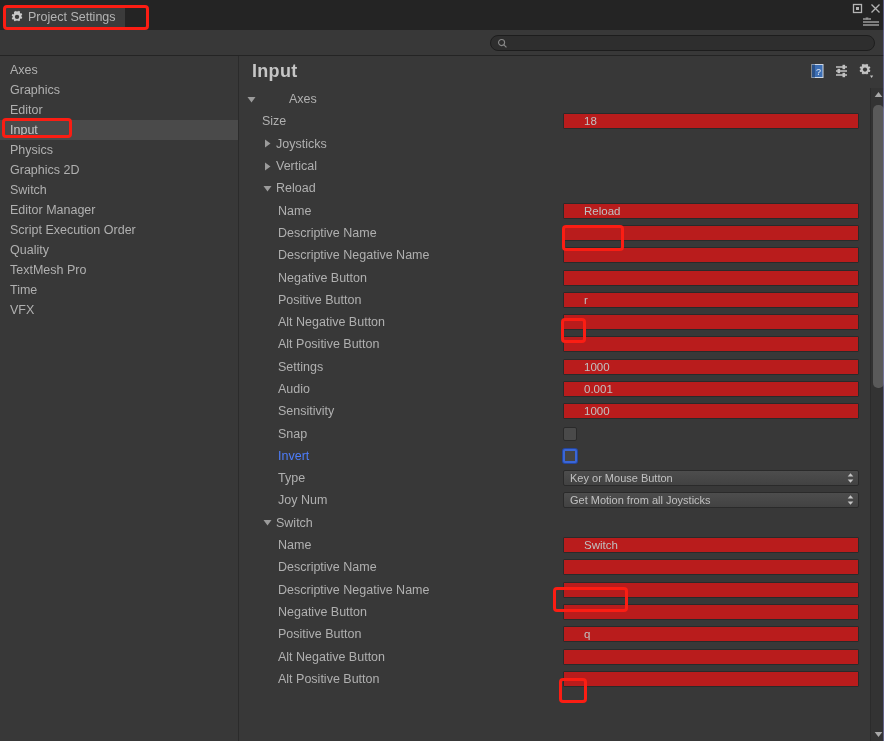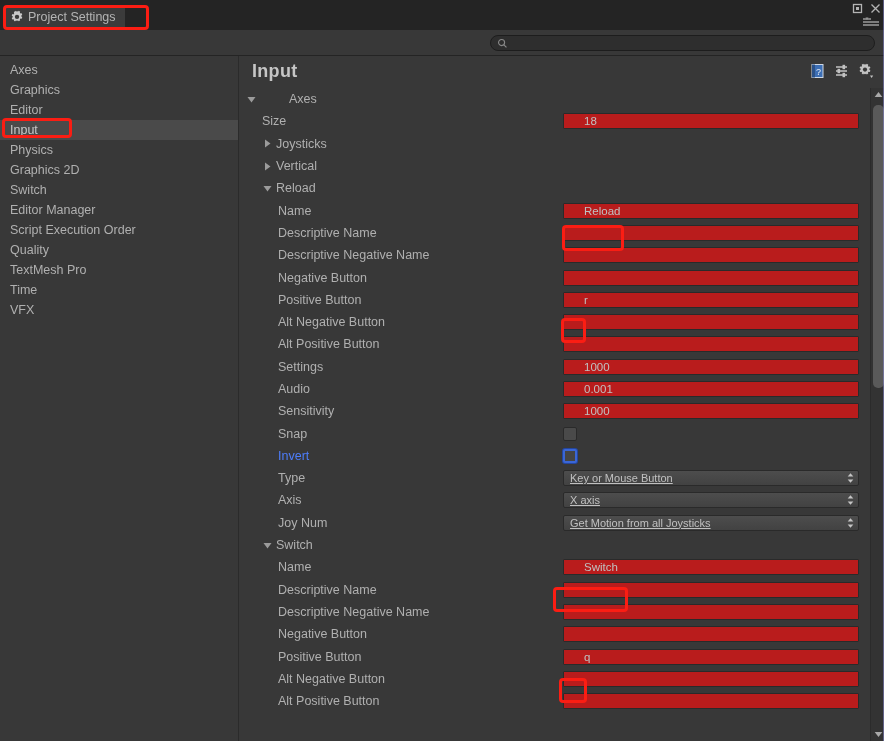--- a/index.html
+++ b/index.html
@@ -191,21 +191,20 @@
     background: linear-gradient(#4d4d4d, #424242);
     border: 1px solid #2a2a2a;
     border-radius: 2px;
     color: #c0c0c0;
     font-size: 11px;
     padding: 0 16px 0 6px;
     display: flex; align-items: center;
     position: relative;
     white-space: nowrap;
     overflow: hidden;
-    text-decoration: underline;
   }
   .dd-arrows {
     position: absolute; right: 4px; top: 50%;
     transform: translateY(-50%);
     width: 7px; height: 11px;
   }
 
   
   .vscroll {
     position: absolute; right: 0; top: 32px;
@@ -477,34 +476,20 @@
               <span>Key or Mouse Button</span>
               <svg class="dd-arrows" viewBox="0 0 7 11">
                 <path d="M3.5 0.8 L6.3 4 L.7 4 Z" fill="#c6c6c6"></path>
                 <path d="M3.5 10.2 L.7 7 L6.3 7 Z" fill="#c6c6c6"></path>
               </svg>
             </div>
           </div>
         </div>
         <div class="row">
           <div class="row-label indent2">
-            <span>Axis</span>
-          </div>
-          <div class="val">
-            <div class="dropdown">
-              <span>X axis</span>
-              <svg class="dd-arrows" viewBox="0 0 7 11">
-                <path d="M3.5 0.8 L6.3 4 L.7 4 Z" fill="#c6c6c6"></path>
-                <path d="M3.5 10.2 L.7 7 L6.3 7 Z" fill="#c6c6c6"></path>
-              </svg>
-            </div>
-          </div>
-        </div>
-        <div class="row">
-          <div class="row-label indent2">
             <span>Joy Num</span>
           </div>
           <div class="val">
             <div class="dropdown">
               <span>Get Motion from all Joysticks</span>
               <svg class="dd-arrows" viewBox="0 0 7 11">
                 <path d="M3.5 0.8 L6.3 4 L.7 4 Z" fill="#c6c6c6"></path>
                 <path d="M3.5 10.2 L.7 7 L6.3 7 Z" fill="#c6c6c6"></path>
               </svg>
             </div>

